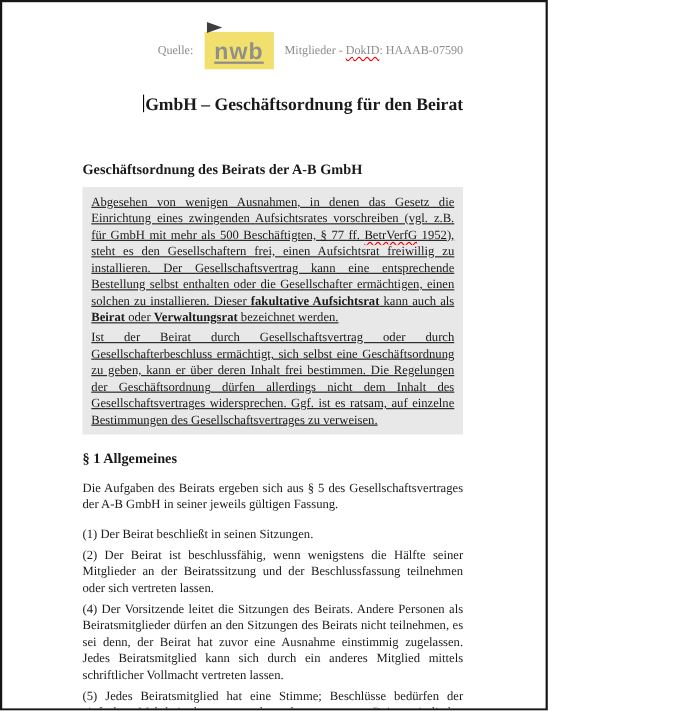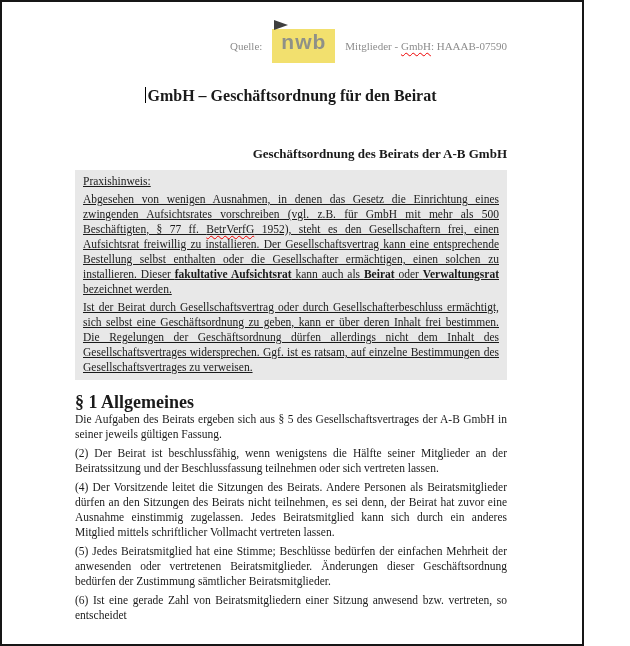--- a/index.html
+++ b/index.html
@@ -1,114 +1,114 @@
 <!DOCTYPE html>
 <html style="--border: #161616; --ink: #1a1a1a; --muted: #8c8c8c; --logo-bg: #f2e06e; --logo-text: #8f9188; --flag: #3e3e3e; --hint-bg: #e8e8e8; --squiggle: #ee0000;"><head>
 <meta charset="utf-8">
 <style>
   html, body { margin: 0; padding: 0; background: #ffffff; }
   .window {
-    width: 584px; height: 646px; box-sizing: border-box;
+    width: 498px; height: 646px; box-sizing: border-box;
     border: 2px solid var(--border, #161616);
     background: #ffffff; overflow: hidden;
     font-family: "Liberation Serif", "DejaVu Serif", serif;
     color: var(--ink, #1a1a1a);
   }
   .doc { padding: 0 75px 0 73px; }
 
   
   .src-header {
     display: flex; align-items: center; justify-content: flex-end;
     margin-top: 26px; height: 36px;
     font-size: 11px; color: var(--muted, #8c8c8c);
   }
   .logo {
     width: 63px; height: 34px; background: var(--logo-bg, #f2e06e);
     position: relative; margin: 0 10px;
-    display: flex; align-items: flex-start; justify-content: center;
+    display: flex; align-items: center; justify-content: center; text-decoration: underline;
   }
   .logo-flag { position: absolute; top: -9px; left: 2px; color: var(--flag, #3e3e3e); }
   .logo-text {
     font-family: "Liberation Sans", sans-serif; font-weight: bold;
     font-size: 21px; line-height: 1; color: var(--logo-text, #8f9188);
     letter-spacing: 1px; margin-top: 2px;
   }
   .squiggle {
     text-decoration: underline;
     text-decoration-style: wavy;
     text-decoration-color: var(--squiggle, #ee0000);
     text-decoration-thickness: 1px;
     text-underline-offset: 2px;
   }
 
   
   .title {
-    margin: 22px 0 0; text-align: center;
+    margin: 22px 0 0; text-align: right;
     font-size: 16px; font-weight: bold; line-height: 20px;
   }
   .caret {
     display: inline-block; width: 1px; height: 16px;
     background: #000; vertical-align: -2px; margin-right: 1px;
   }
   .subtitle {
-    margin: 40px 0 0; text-align: right;
+    margin: 40px 0 0; text-align: left;
     font-size: 13px; font-weight: bold; line-height: 16px;
   }
 
   
   .hint-box {
     margin-top: 8px; background: var(--hint-bg, #e8e8e8);
     padding: 4px 8px 5px;
   }
   .hint-box p { font-size: 11.5px; line-height: 15px; }
   .hint-label { margin: 0; }
   .ul { text-decoration: underline; }
   p.body-p { text-align: justify; margin: 3px 0 0; text-decoration: underline; }
 
   
   .sect-h {
-    font-size: 18px; font-weight: bold; line-height: 16px;
+    font-size: 13px; font-weight: bold; line-height: 16px;
     margin: 14px 0 0;
   }
   .sect-h.second { margin-top: 12px; }
   .doc-p {
     font-size: 11.5px; line-height: 15px; text-align: justify;
     margin: 4px 0 0;
   }
-  .doc-p.first { margin-top: 2px; }
+  .doc-p.first { margin-top: 12px; }
 </style>
 </head>
 <body>
 
 <div class="window">
   <div class="doc">
 
     <div class="src-header">
       <span>Quelle:</span>
       <div class="logo">
         <svg class="logo-flag" width="14" height="10" viewBox="0 0 14 10">
             <polygon points="0,0 14,5 0,10" fill="currentColor"></polygon>
           </svg>
         <span class="logo-text">nwb</span>
       </div>
-      <span><span>Mitglieder - </span><span class="squiggle">GmbH</span><span>: HAAAB-07590</span></span>
+      <span><span>Mitglieder - </span><span class="squiggle">DokID</span><span>: HAAAB-07590</span></span>
     </div>
 
     <h1 class="title"><span class="caret"></span><span>GmbH – Geschäftsordnung für den Beirat</span></h1>
 
     <h2 class="subtitle">Geschäftsordnung des Beirats der A-B GmbH</h2>
 
     <div class="hint-box">
-      <p class="hint-label"><span class="ul">Praxishinweis:</span></p>
       <p class="body-p"><span>Abgesehen von wenigen Ausnahmen, in denen das Gesetz die Einrichtung eines zwingenden Aufsichtsrates vorschreiben (vgl. z.B. für GmbH mit mehr als 500 Beschäftigten, § 77 ff. </span><span class="squiggle">BetrVerfG</span><span> 1952), steht es den Gesellschaftern frei, einen Aufsichtsrat freiwillig zu installieren. Der Gesellschaftsvertrag kann eine entsprechende Bestellung selbst enthalten oder die Gesellschafter ermächtigen, einen solchen zu installieren. Dieser </span><b>fakultative Aufsichtsrat</b><span> kann auch als </span><b>Beirat</b><span> oder </span><b>Verwaltungsrat</b><span> bezeichnet werden.</span></p>
       <p class="body-p">Ist der Beirat durch Gesellschaftsvertrag oder durch Gesellschafterbeschluss ermächtigt, sich selbst eine Geschäftsordnung zu geben, kann er über deren Inhalt frei bestimmen. Die Regelungen der Geschäftsordnung dürfen allerdings nicht dem Inhalt des Gesellschaftsvertrages widersprechen. Ggf. ist es ratsam, auf einzelne Bestimmungen des Gesellschaftsvertrages zu verweisen.</p>
     </div>
 
     <h3 class="sect-h">§ 1 Allgemeines</h3>
     <p class="doc-p first">Die Aufgaben des Beirats ergeben sich aus § 5 des Gesellschaftsvertrages der A-B GmbH in seiner jeweils gültigen Fassung.</p>
 
+    <p class="doc-p first">(1) Der Beirat beschließt in seinen Sitzungen.</p>
     <p class="doc-p">(2) Der Beirat ist beschlussfähig, wenn wenigstens die Hälfte seiner Mitglieder an der Beiratssitzung und der Beschlussfassung teilnehmen oder sich vertreten lassen.</p>
     <p class="doc-p">(4) Der Vorsitzende leitet die Sitzungen des Beirats. Andere Personen als Beiratsmitglieder dürfen an den Sitzungen des Beirats nicht teilnehmen, es sei denn, der Beirat hat zuvor eine Ausnahme einstimmig zugelassen. Jedes Beiratsmitglied kann sich durch ein anderes Mitglied mittels schriftlicher Vollmacht vertreten lassen.</p>
     <p class="doc-p">(5) Jedes Beiratsmitglied hat eine Stimme; Beschlüsse bedürfen der einfachen Mehrheit der anwesenden oder vertretenen Beiratsmitglieder. Änderungen dieser Geschäftsordnung bedürfen der Zustimmung sämtlicher Beiratsmitglieder.</p>
     <p class="doc-p">(6) Ist eine gerade Zahl von Beiratsmitgliedern einer Sitzung anwesend bzw. vertreten, so entscheidet</p>
 
   </div>
 </div>
 
 </body></html>

